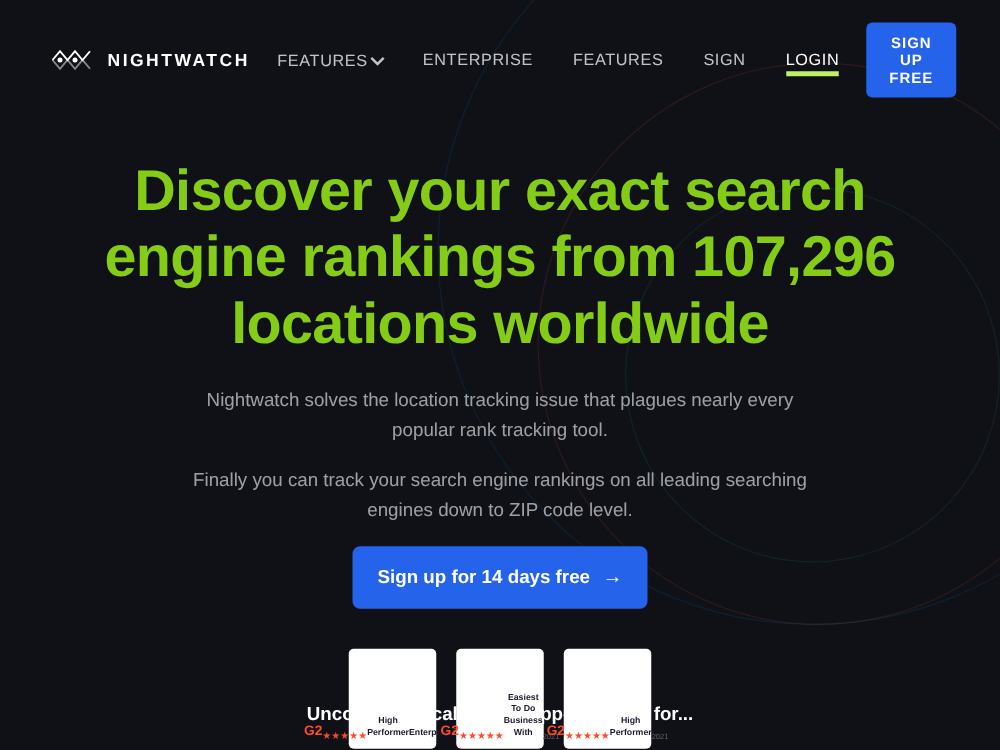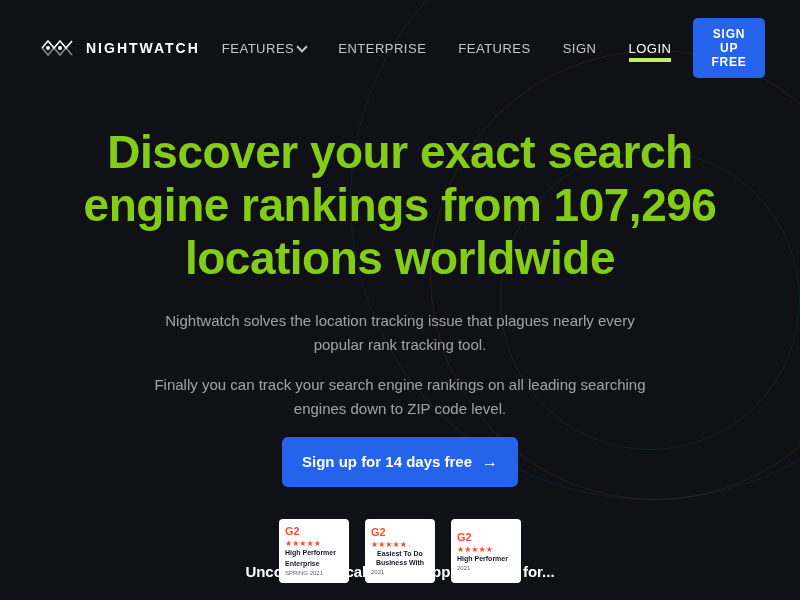--- a/index.html
+++ b/index.html
@@ -170,26 +170,26 @@
     
     .badges {
       display: flex;
       gap: 16px;
       align-items: center;
       justify-content: center;
     }
 
     .badge {
       width: 70px;
-      height: 64px;
+      height: 80px;
       background: #ffffff;
       border-radius: 4px;
       display: flex;
-      flex-direction: column;
-      align-items: flex-start;
+      flex-direction: row;
+      align-items: flex-end;
       justify-content: center;
       padding: 6px;
     }
 
     .badge-g2 {
       font-size: 11px;
       font-weight: 800;
       color: #ff4b2b;
       margin-bottom: 2px;
     }

